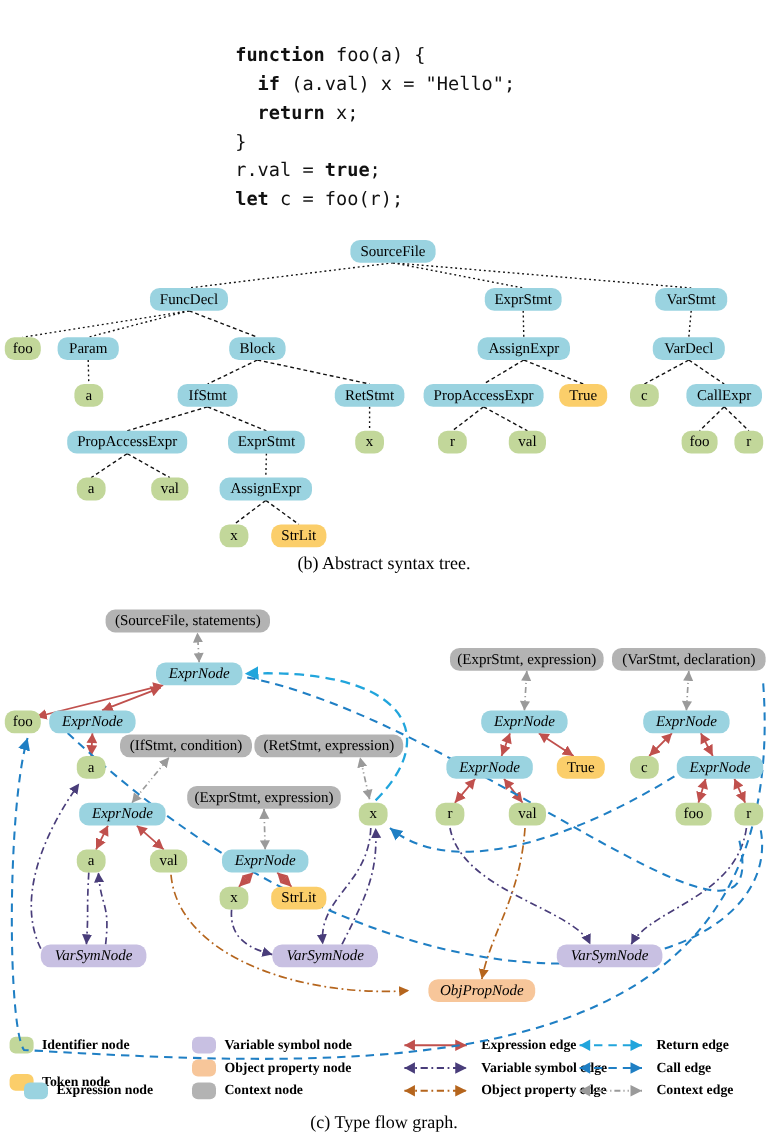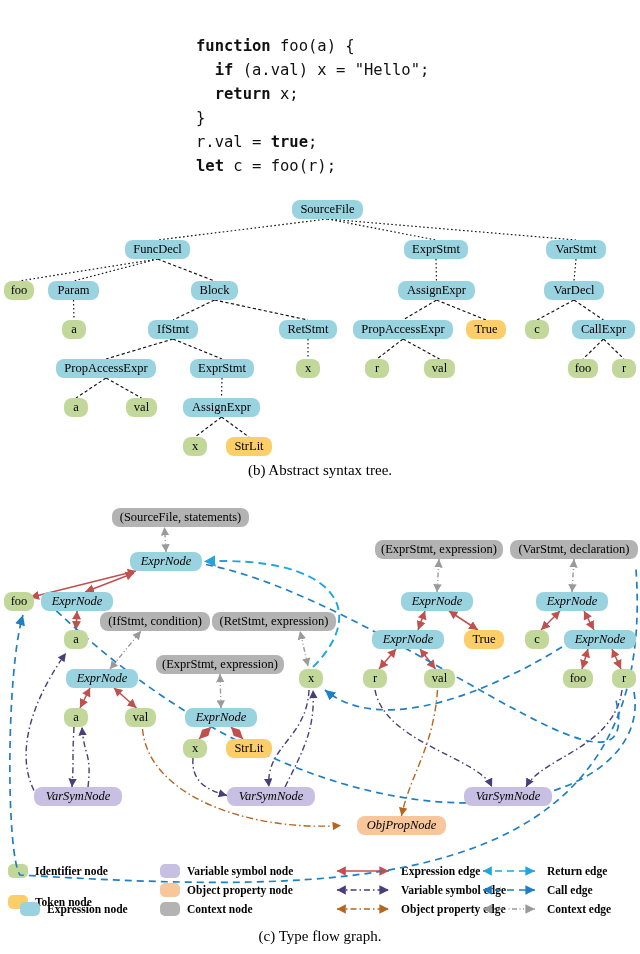--- a/index.html
+++ b/index.html
@@ -224,21 +224,21 @@
       <path d="M 622 200 C 614 258, 542 267, 526 297" fill="none" stroke="#493d7a" stroke-width="1.4" stroke-dasharray="6,3,1.5,3" marker-end="url(#ar-var)"></path>
       <path d="M 142.5 239 C 148.5 307, 251 341.5, 341 335.5" fill="none" stroke="#b5651d" stroke-width="1.4" stroke-dasharray="7,3,1.5,3" marker-end="url(#ar-obj)"></path>
       <path d="M 437.5 200 C 433.5 258, 409.5 286, 401.5 326" fill="none" stroke="#b5651d" stroke-width="1.4" stroke-dasharray="7,3,1.5,3" marker-end="url(#ar-obj)"></path>
       <path d="M 313 177 C 371 119, 332 65.5, 204 71.5" fill="none" stroke="#21a5dc" stroke-width="1.9" stroke-dasharray="8,5" marker-end="url(#ar-ret)"></path>
       <path d="M 562 157 C 494 199, 383 248, 325 200" fill="none" stroke="#1f7fc4" stroke-width="1.7" stroke-dasharray="7,5" marker-end="url(#ar-call)"></path>
       <path d="M 634 202 C 656 328, 345.5 403, 43 108" fill="none" stroke="#1f7fc4" stroke-width="1.7" stroke-dasharray="7,5" marker-end="url(#ar-call)"></path>
       <path d="M 206 74.5 C 392 111.5, 648 346.5, 616 210" fill="none" stroke="#1f7fc4" stroke-width="1.7" stroke-dasharray="7,5" marker-end="none"></path>
       <path d="M 636 79.5 C 660 415, 330 403, 20 385 C 6 365, 6 181, 23 125" fill="none" stroke="#1f7fc4" stroke-width="1.7" stroke-dasharray="7,5" marker-end="url(#ar-call)"></path>
     </svg>
   <div id="tfg-nodes">
-      <div class="node n-ctx" style="left: 112px; top: 18px; width: 137px; height: 19px;">(SourceFile, statements)</div>
+      <div class="node n-ctx" style="left: 88px; top: 18px; width: 137px; height: 19px;">(SourceFile, statements)</div>
       <div class="node n-expr" style="font-style: italic; left: 130px; top: 62px; width: 72px; height: 19px;">ExprNode</div>
       <div class="node n-ctx" style="left: 375px; top: 50px; width: 128px; height: 19px;">(ExprStmt, expression)</div>
       <div class="node n-ctx" style="left: 510px; top: 50px; width: 128px; height: 19px;">(VarStmt, declaration)</div>
       <div class="node n-ident" style="left: 4px; top: 102px; width: 30px; height: 19px;">foo</div>
       <div class="node n-expr" style="font-style: italic; left: 41px; top: 102px; width: 72px; height: 19px;">ExprNode</div>
       <div class="node n-expr" style="font-style: italic; left: 401px; top: 102px; width: 72px; height: 19px;">ExprNode</div>
       <div class="node n-expr" style="font-style: italic; left: 536px; top: 102px; width: 72px; height: 19px;">ExprNode</div>
       <div class="node n-ctx" style="left: 100px; top: 122px; width: 110px; height: 19px;">(IfStmt, condition)</div>
       <div class="node n-ctx" style="left: 212px; top: 122px; width: 124px; height: 19px;">(RetStmt, expression)</div>
       <div class="node n-ident" style="left: 64px; top: 140px; width: 24px; height: 19px;">a</div>

